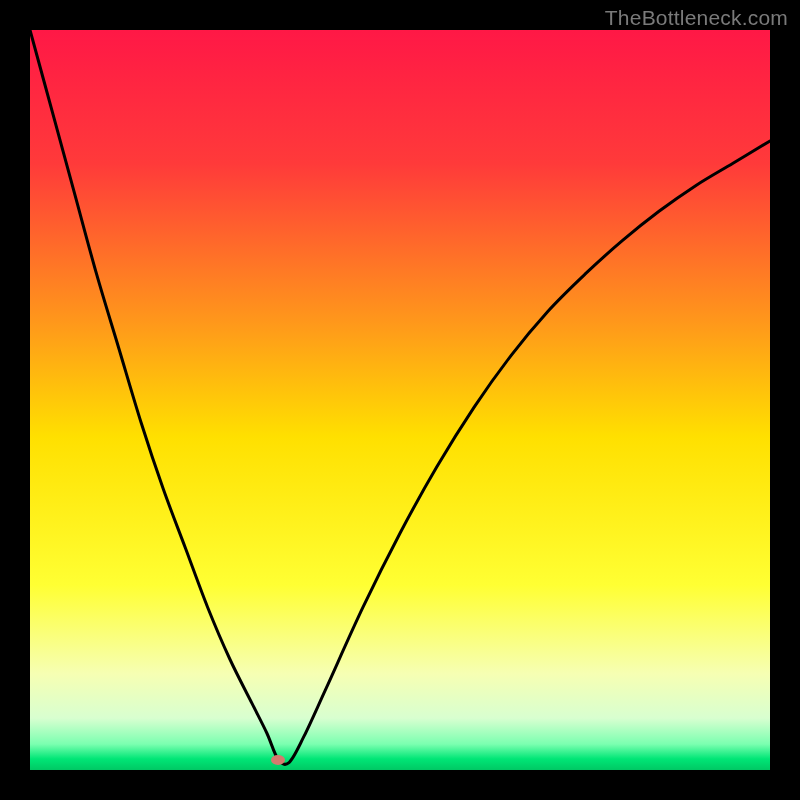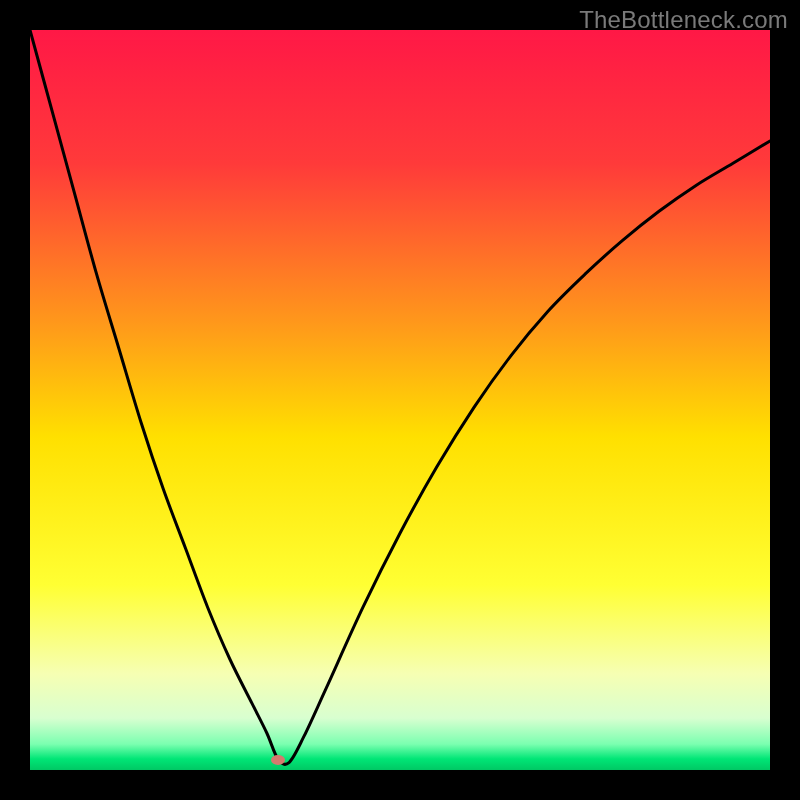--- a/index.html
+++ b/index.html
@@ -25,21 +25,21 @@
     top: 30px;
     width: 740px;
     height: 740px;
     overflow: hidden;
   }
   .watermark {
     position: absolute;
     top: 6px;
     right: 12px;
     color: #7a7a7a;
-    font-size: 24px;
+    font-size: 21px;
     font-weight: 400;
     letter-spacing: 0.2px;
     user-select: none;
   }
   .gradient-fill {
     width: 100%;
     height: 100%;
   }
   .curve {
     position: absolute;

